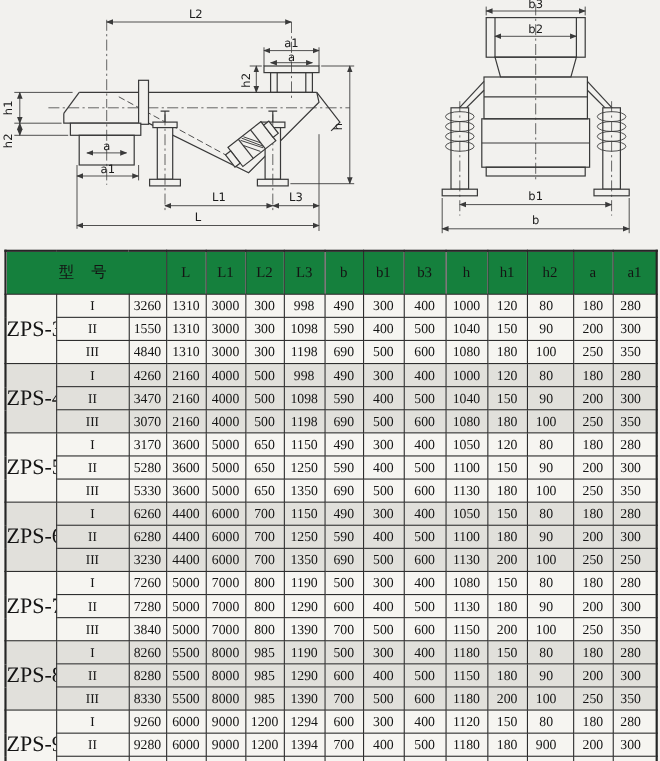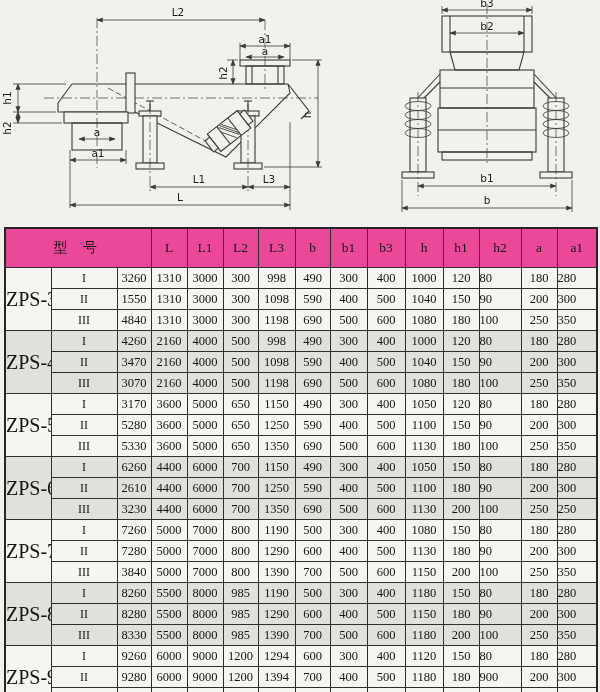--- a/index.html
+++ b/index.html
@@ -8,27 +8,27 @@
   .diagrams{height:227px;display:flex;align-items:flex-start}
   svg{display:block}
   svg text{font-family:"DejaVu Sans",sans-serif;font-size:10.5px;fill:#1c1c1c}
   .ln{stroke:#3a3a3a;stroke-width:1.1;fill:none}
   .thin{stroke:#3a3a3a;stroke-width:0.8;fill:none}
   .cl{stroke:#3a3a3a;stroke-width:0.7;fill:none;stroke-dasharray:10 3 2 3}
   .hid{stroke:#3a3a3a;stroke-width:0.8;fill:none;stroke-dasharray:6 3}
   .fillp{fill:#f2f1ee}
   table{border-collapse:collapse;table-layout:fixed;width:592px;margin:0 4px;color:#141414;border:2px solid #262626}
   th,td{border:1px solid #2e2e2e;text-align:center;padding:0;font-weight:normal;overflow:hidden;white-space:nowrap}
-  thead th{height:38px;background:#ec4899;font-size:13.5px}
+  thead th{height:38px;background:#15803d;font-size:13.5px}
   thead th.model-h{font-size:14px;letter-spacing:6px}
   tbody td{height:20px;font-size:12.5px;background:#f6f5f1}
   tbody tr.shaded td{background:#e1e0db}
   td.model{font-size:20px}
   td.variant{font-size:12px}
-  td.ra{text-align:left;padding-right:7px}
+  td.ra{text-align:center;padding-right:7px}
 </style>
 </head>
 <body>
 
 <div class="page">
 
   <div class="diagrams">
 
     <svg width="392" height="227" viewBox="0 0 392 227">
       <defs>
@@ -384,21 +384,21 @@
           <td>300</td>
           <td>400</td>
           <td>1050</td>
           <td>150</td>
           <td class="ra">80</td>
           <td>180</td>
           <td class="ra">280</td>
         </tr>
         <tr class="shaded">
           <td class="variant">II</td>
-          <td>2610</td>
+          <td>6280</td>
           <td>4400</td>
           <td>6000</td>
           <td>700</td>
           <td>1250</td>
           <td>590</td>
           <td>400</td>
           <td>500</td>
           <td>1100</td>
           <td>180</td>
           <td class="ra">90</td>

